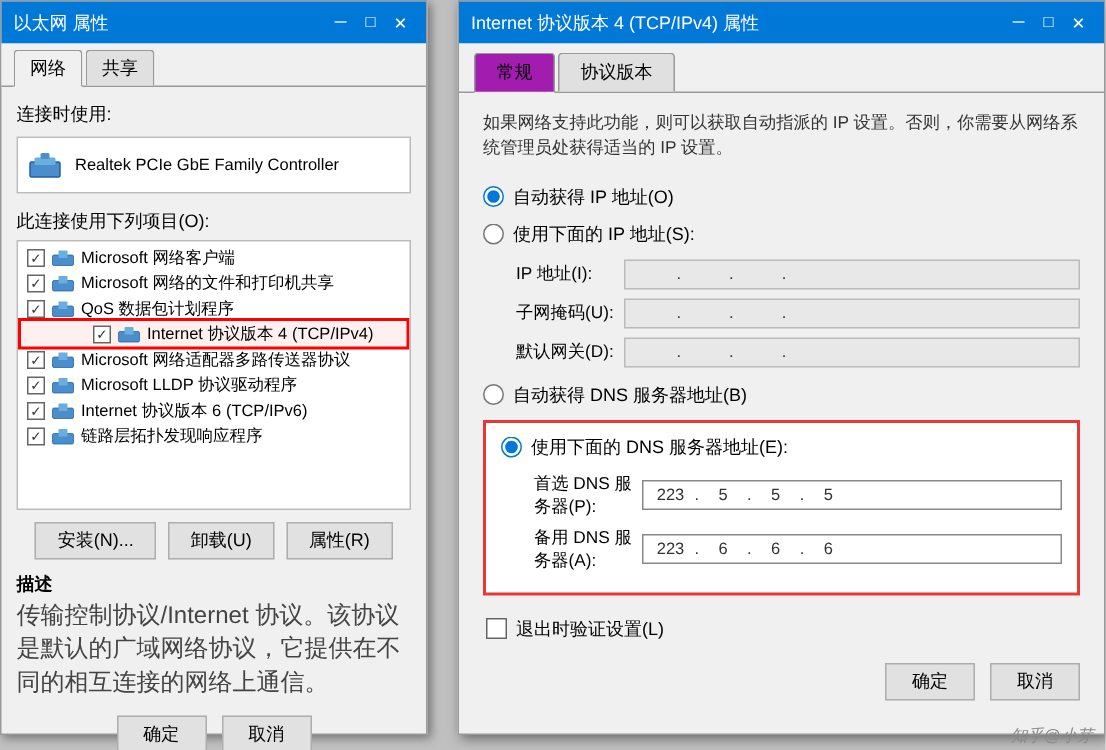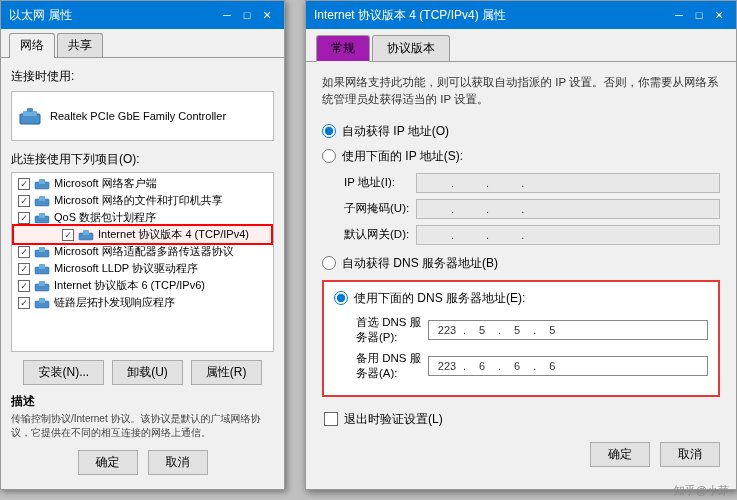--- a/index.html
+++ b/index.html
@@ -83,21 +83,21 @@
     }
 
     .connection-box {
       border: 1px solid #bbb;
       padding: 6px;
       margin-bottom: 10px;
       display: flex;
       align-items: center;
       gap: 8px;
       background: white;
-      height: 50px;
+      height: 38px;
     }
     .conn-icon {
       width: 24px;
       height: 20px;
       display: flex;
       align-items: center;
       justify-content: center;
     }
 
     .items-label {
@@ -168,21 +168,21 @@
 
     .description-box {
       margin-top: 8px;
     }
     .desc-label {
       font-size: 12px;
       font-weight: bold;
       margin-bottom: 2px;
     }
     .desc-text {
-      font-size: 10px;
+      font-size: 16px;
       color: #444;
       line-height: 1.4;
     }
 
     .confirm-row {
       display: flex;
       justify-content: center;
       gap: 10px;
       margin-top: 10px;
     }
@@ -329,20 +329,21 @@
       margin-top: 14px;
     }
 
     
     .watermark {
       position: absolute;
       bottom: 2px;
       right: 8px;
       font-size: 11px;
       color: #888;
+      font-style: italic;
     }
   </style>
 </head>
 <body>
 
 <div class="eth-window">
   <div class="window-titlebar">
     <span>以太网 属性</span>
     <div class="titlebar-controls">
       <button class="titlebar-btn">─</button>

